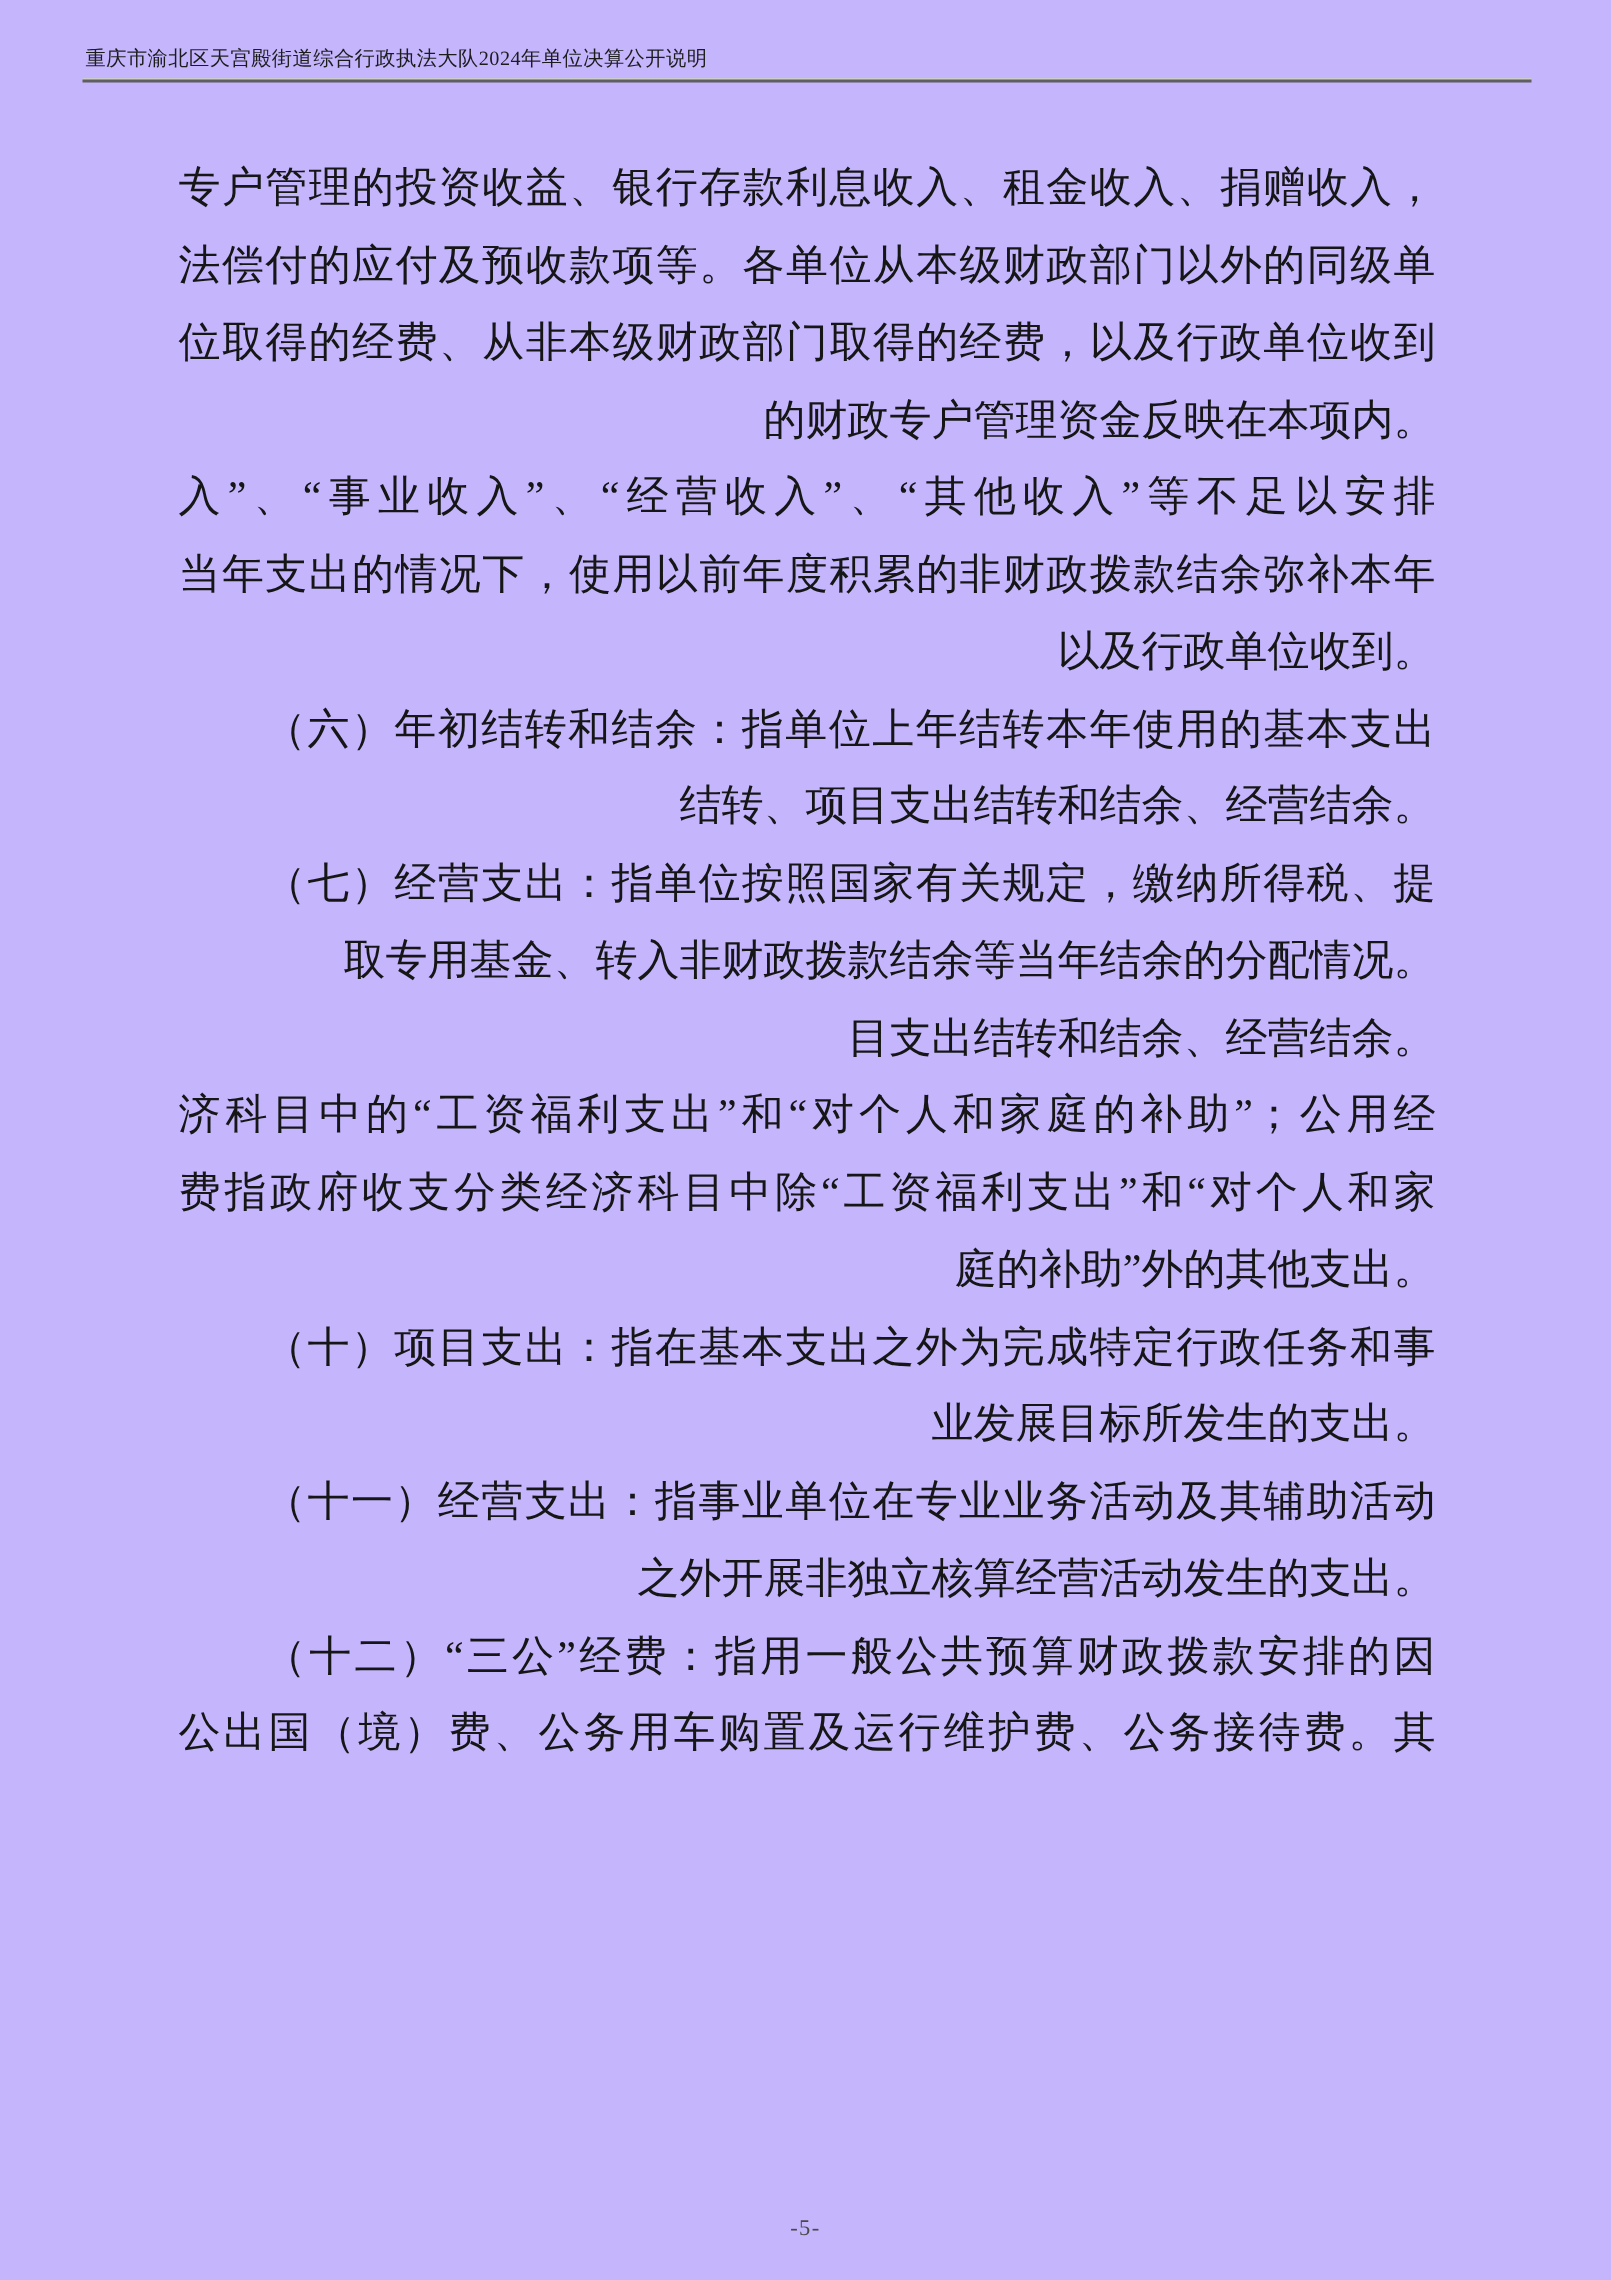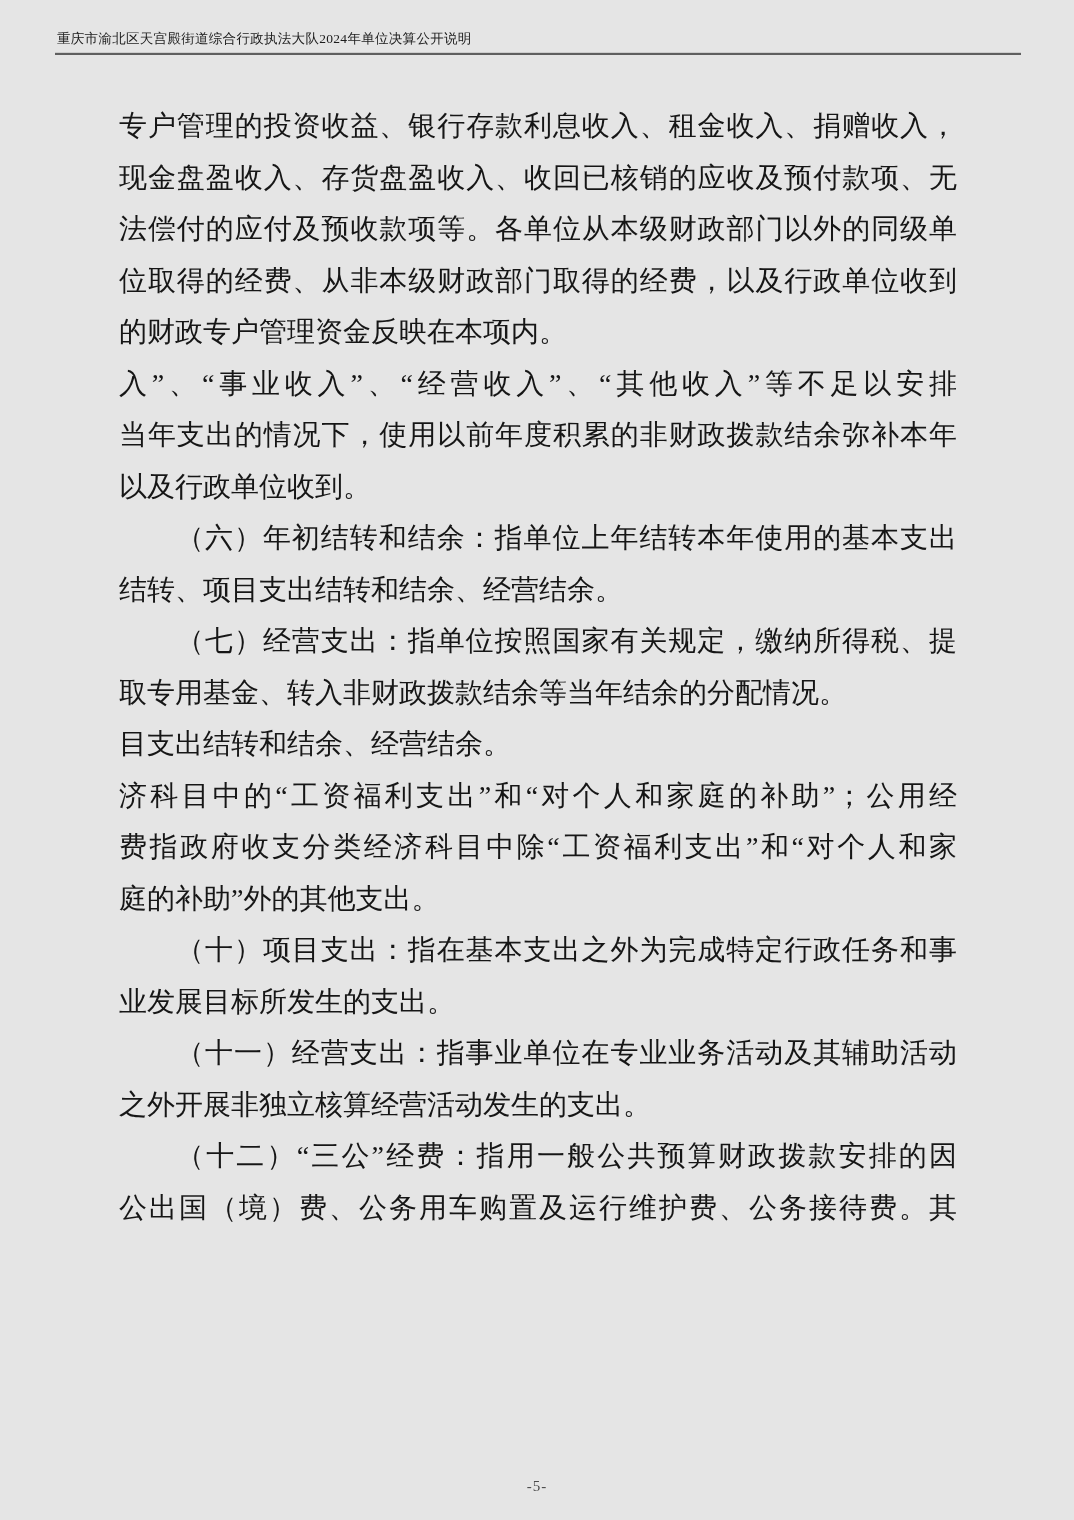--- a/index.html
+++ b/index.html
@@ -4,21 +4,21 @@
 <style>
   html, body {
     margin: 0;
     padding: 0;
     background: #ffffff;
   }
   .page {
     position: relative;
     width: 1074px;
     height: 1520px;
-    background: #e5e5e5;
+    background: #c4b5fd;
     overflow: hidden;
     font-family: "Liberation Serif", "DejaVu Serif", serif;
     color: #141414;
   }
   
   .header-title {
     position: absolute;
     left: 57px;
     top: 30px;
     font-size: 13.5px;
@@ -51,21 +51,21 @@
     color: #161616;
   }
   .line.just {
     white-space: normal;
     text-align: justify;
     text-align-last: justify;
     text-justify: inter-character;
   }
   .line.end {
     white-space: nowrap;
-    text-align: left;
+    text-align: right;
   }
   .line.ind {
     padding-left: 57px;
   }
   
   .footer {
     position: absolute;
     left: 0;
     top: 1478px;
     width: 100%;
@@ -80,21 +80,20 @@
 
 <div class="page">
 
   <div class="header">
     <div class="header-title">重庆市渝北区天宫殿街道综合行政执法大队2024年单位决算公开说明</div>
     <div class="header-rule"></div>
   </div>
 
   <div class="doc-body">
     <div class="line just">专户管理的投资收益、银行存款利息收入、租金收入、捐赠收入，</div>
-    <div class="line just">现金盘盈收入、存货盘盈收入、收回已核销的应收及预付款项、无</div>
     <div class="line just">法偿付的应付及预收款项等。各单位从本级财政部门以外的同级单</div>
     <div class="line just">位取得的经费、从非本级财政部门取得的经费，以及行政单位收到</div>
     <div class="line end">的财政专户管理资金反映在本项内。</div>
     <div class="line just">入”、“事业收入”、“经营收入”、“其他收入”等不足以安排</div>
     <div class="line just">当年支出的情况下，使用以前年度积累的非财政拨款结余弥补本年</div>
     <div class="line end">以及行政单位收到。</div>
     <div class="line just ind">（六）年初结转和结余：指单位上年结转本年使用的基本支出</div>
     <div class="line end">结转、项目支出结转和结余、经营结余。</div>
     <div class="line just ind">（七）经营支出：指单位按照国家有关规定，缴纳所得税、提</div>
     <div class="line end">取专用基金、转入非财政拨款结余等当年结余的分配情况。</div>

